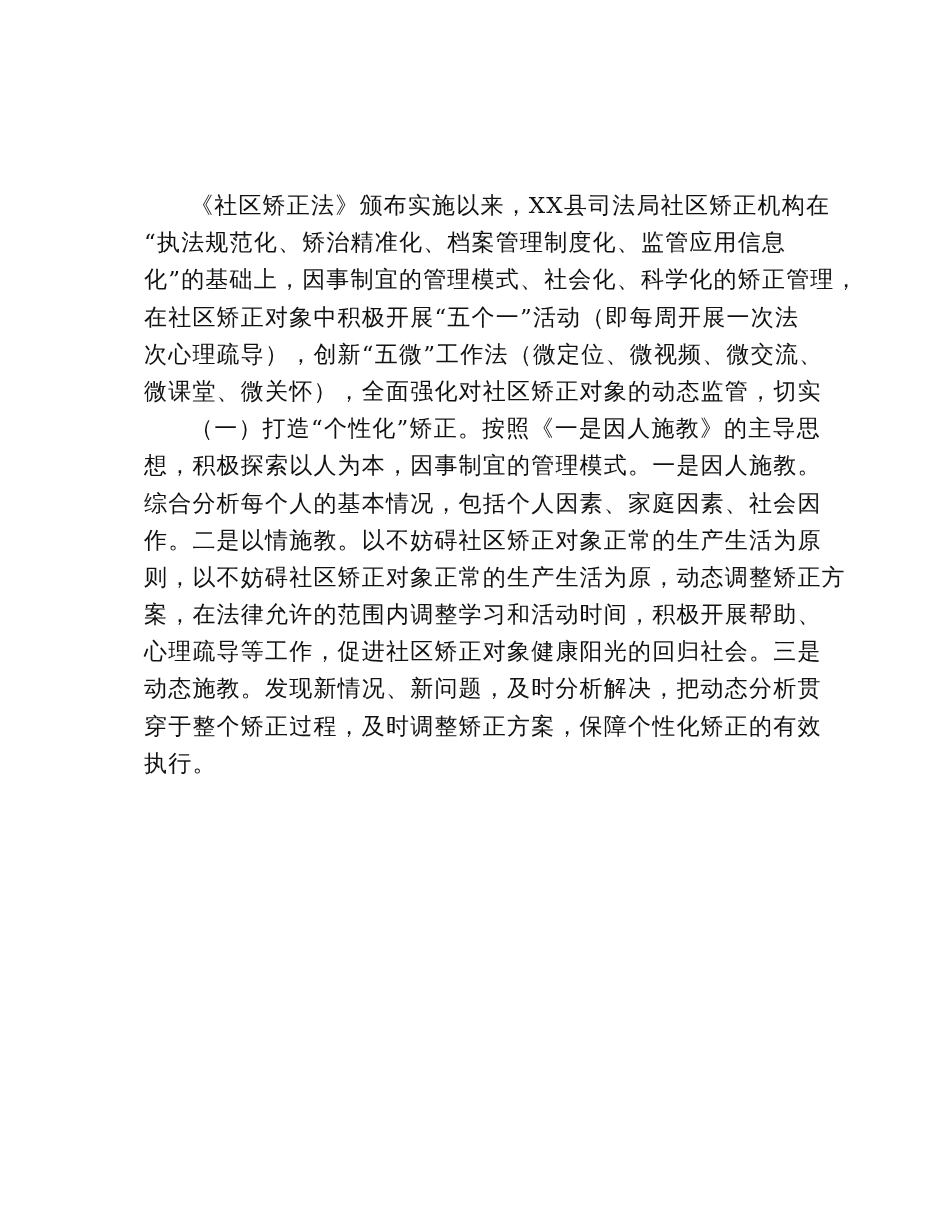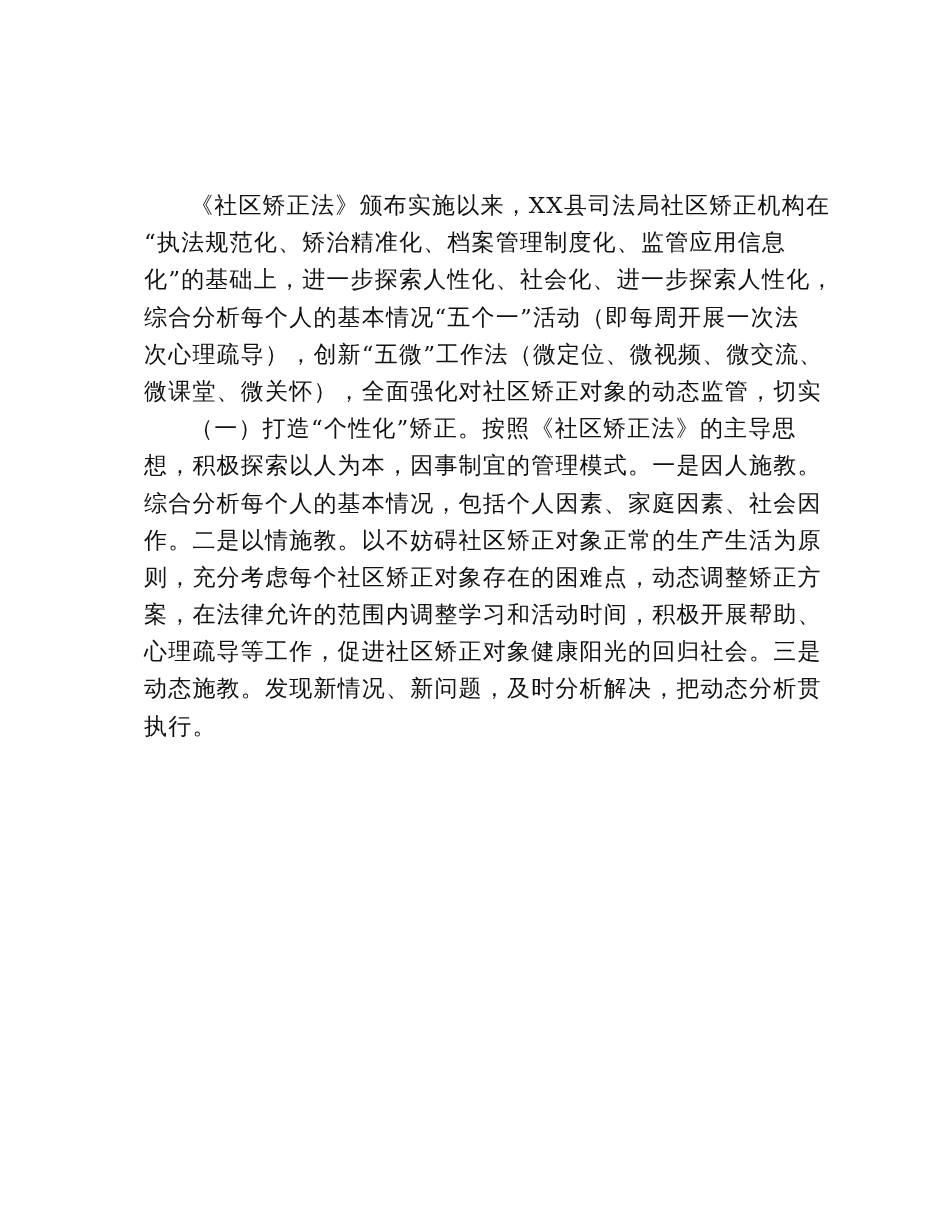--- a/index.html
+++ b/index.html
@@ -19,30 +19,31 @@
   .indent { padding-left: 46px; }
 </style>
 </head>
 <body>
 
 <div class="page">
   <div class="content">
     <div>
       <span class="line indent">《社区矫正法》颁布实施以来，XX县司法局社区矫正机构在</span>
       <span class="line">“执法规范化、矫治精准化、档案管理制度化、监管应用信息</span>
-      <span class="line">化”的基础上，进一步探索人性化、社会化、进一步探索人性化，</span>
-      <span class="line">综合分析每个人的基本情况“五个一”活动（即每周开展一次法</span>
+      <span class="line">化”的基础上，因事制宜的管理模式、社会化、科学化的矫正管理，</span>
+      <span class="line">在社区矫正对象中积极开展“五个一”活动（即每周开展一次法</span>
       <span class="line">次心理疏导），创新“五微”工作法（微定位、微视频、微交流、</span>
       <span class="line">微课堂、微关怀），全面强化对社区矫正对象的动态监管，切实</span>
     </div>
     <div>
-      <span class="line indent">（一）打造“个性化”矫正。按照《社区矫正法》的主导思</span>
+      <span class="line indent">（一）打造“个性化”矫正。按照《一是因人施教》的主导思</span>
       <span class="line">想，积极探索以人为本，因事制宜的管理模式。一是因人施教。</span>
       <span class="line">综合分析每个人的基本情况，包括个人因素、家庭因素、社会因</span>
       <span class="line">作。二是以情施教。以不妨碍社区矫正对象正常的生产生活为原</span>
-      <span class="line">则，充分考虑每个社区矫正对象存在的困难点，动态调整矫正方</span>
+      <span class="line">则，以不妨碍社区矫正对象正常的生产生活为原，动态调整矫正方</span>
       <span class="line">案，在法律允许的范围内调整学习和活动时间，积极开展帮助、</span>
       <span class="line">心理疏导等工作，促进社区矫正对象健康阳光的回归社会。三是</span>
       <span class="line">动态施教。发现新情况、新问题，及时分析解决，把动态分析贯</span>
+      <span class="line">穿于整个矫正过程，及时调整矫正方案，保障个性化矫正的有效</span>
       <span class="line">执行。</span>
     </div>
   </div>
 </div>
 
 </body></html>

